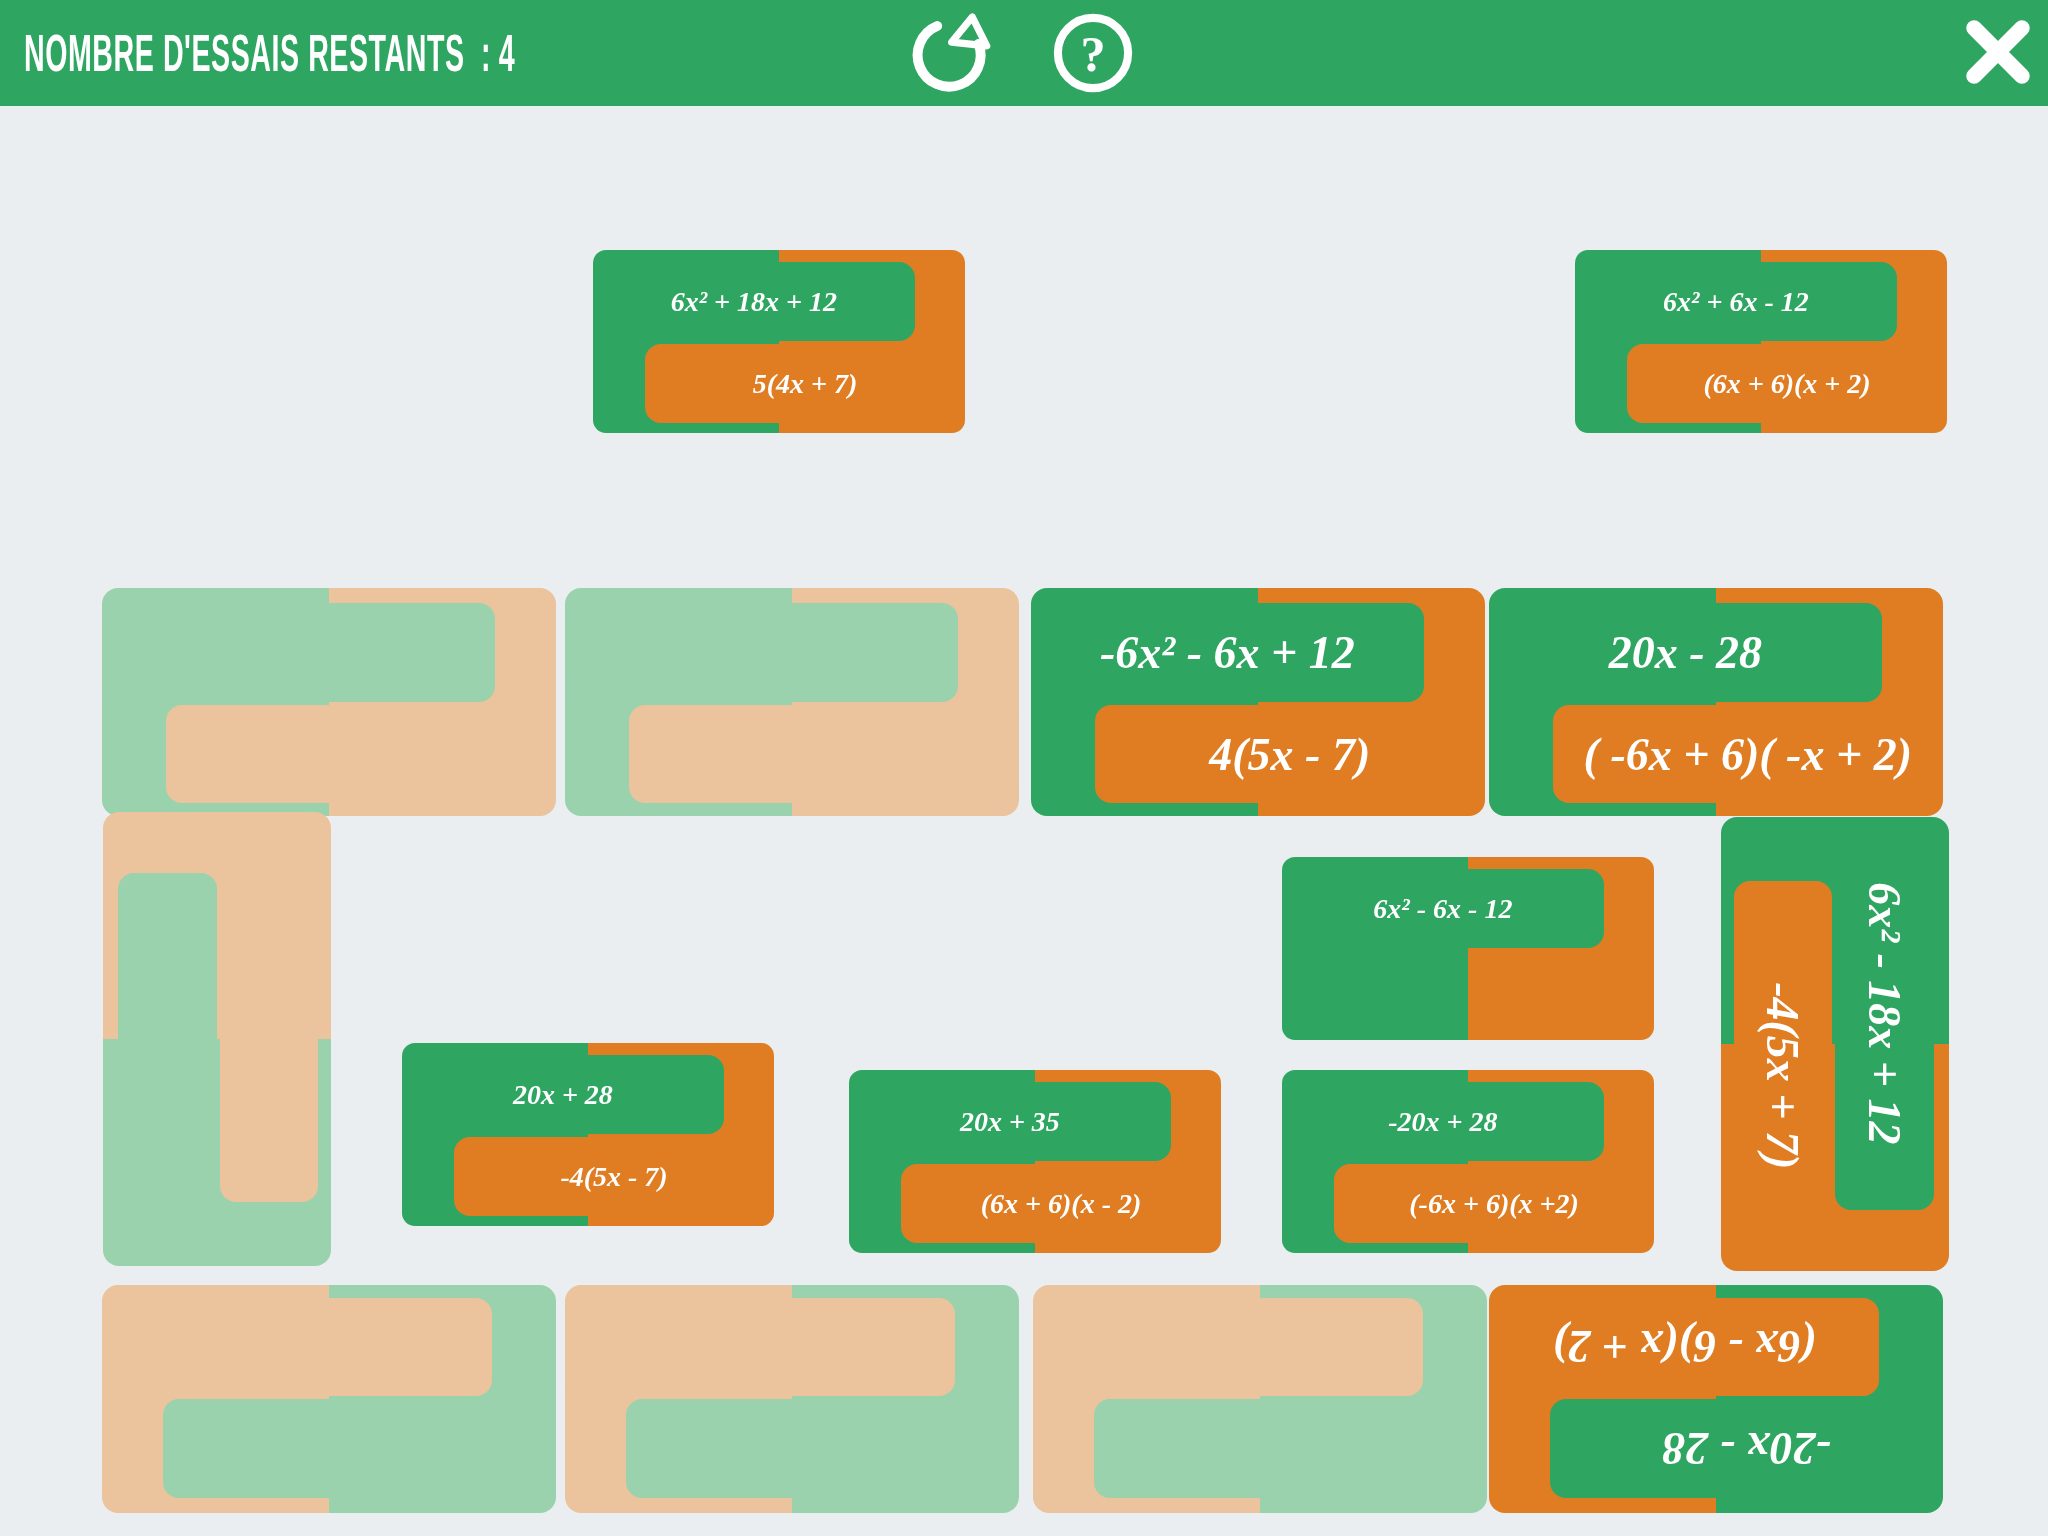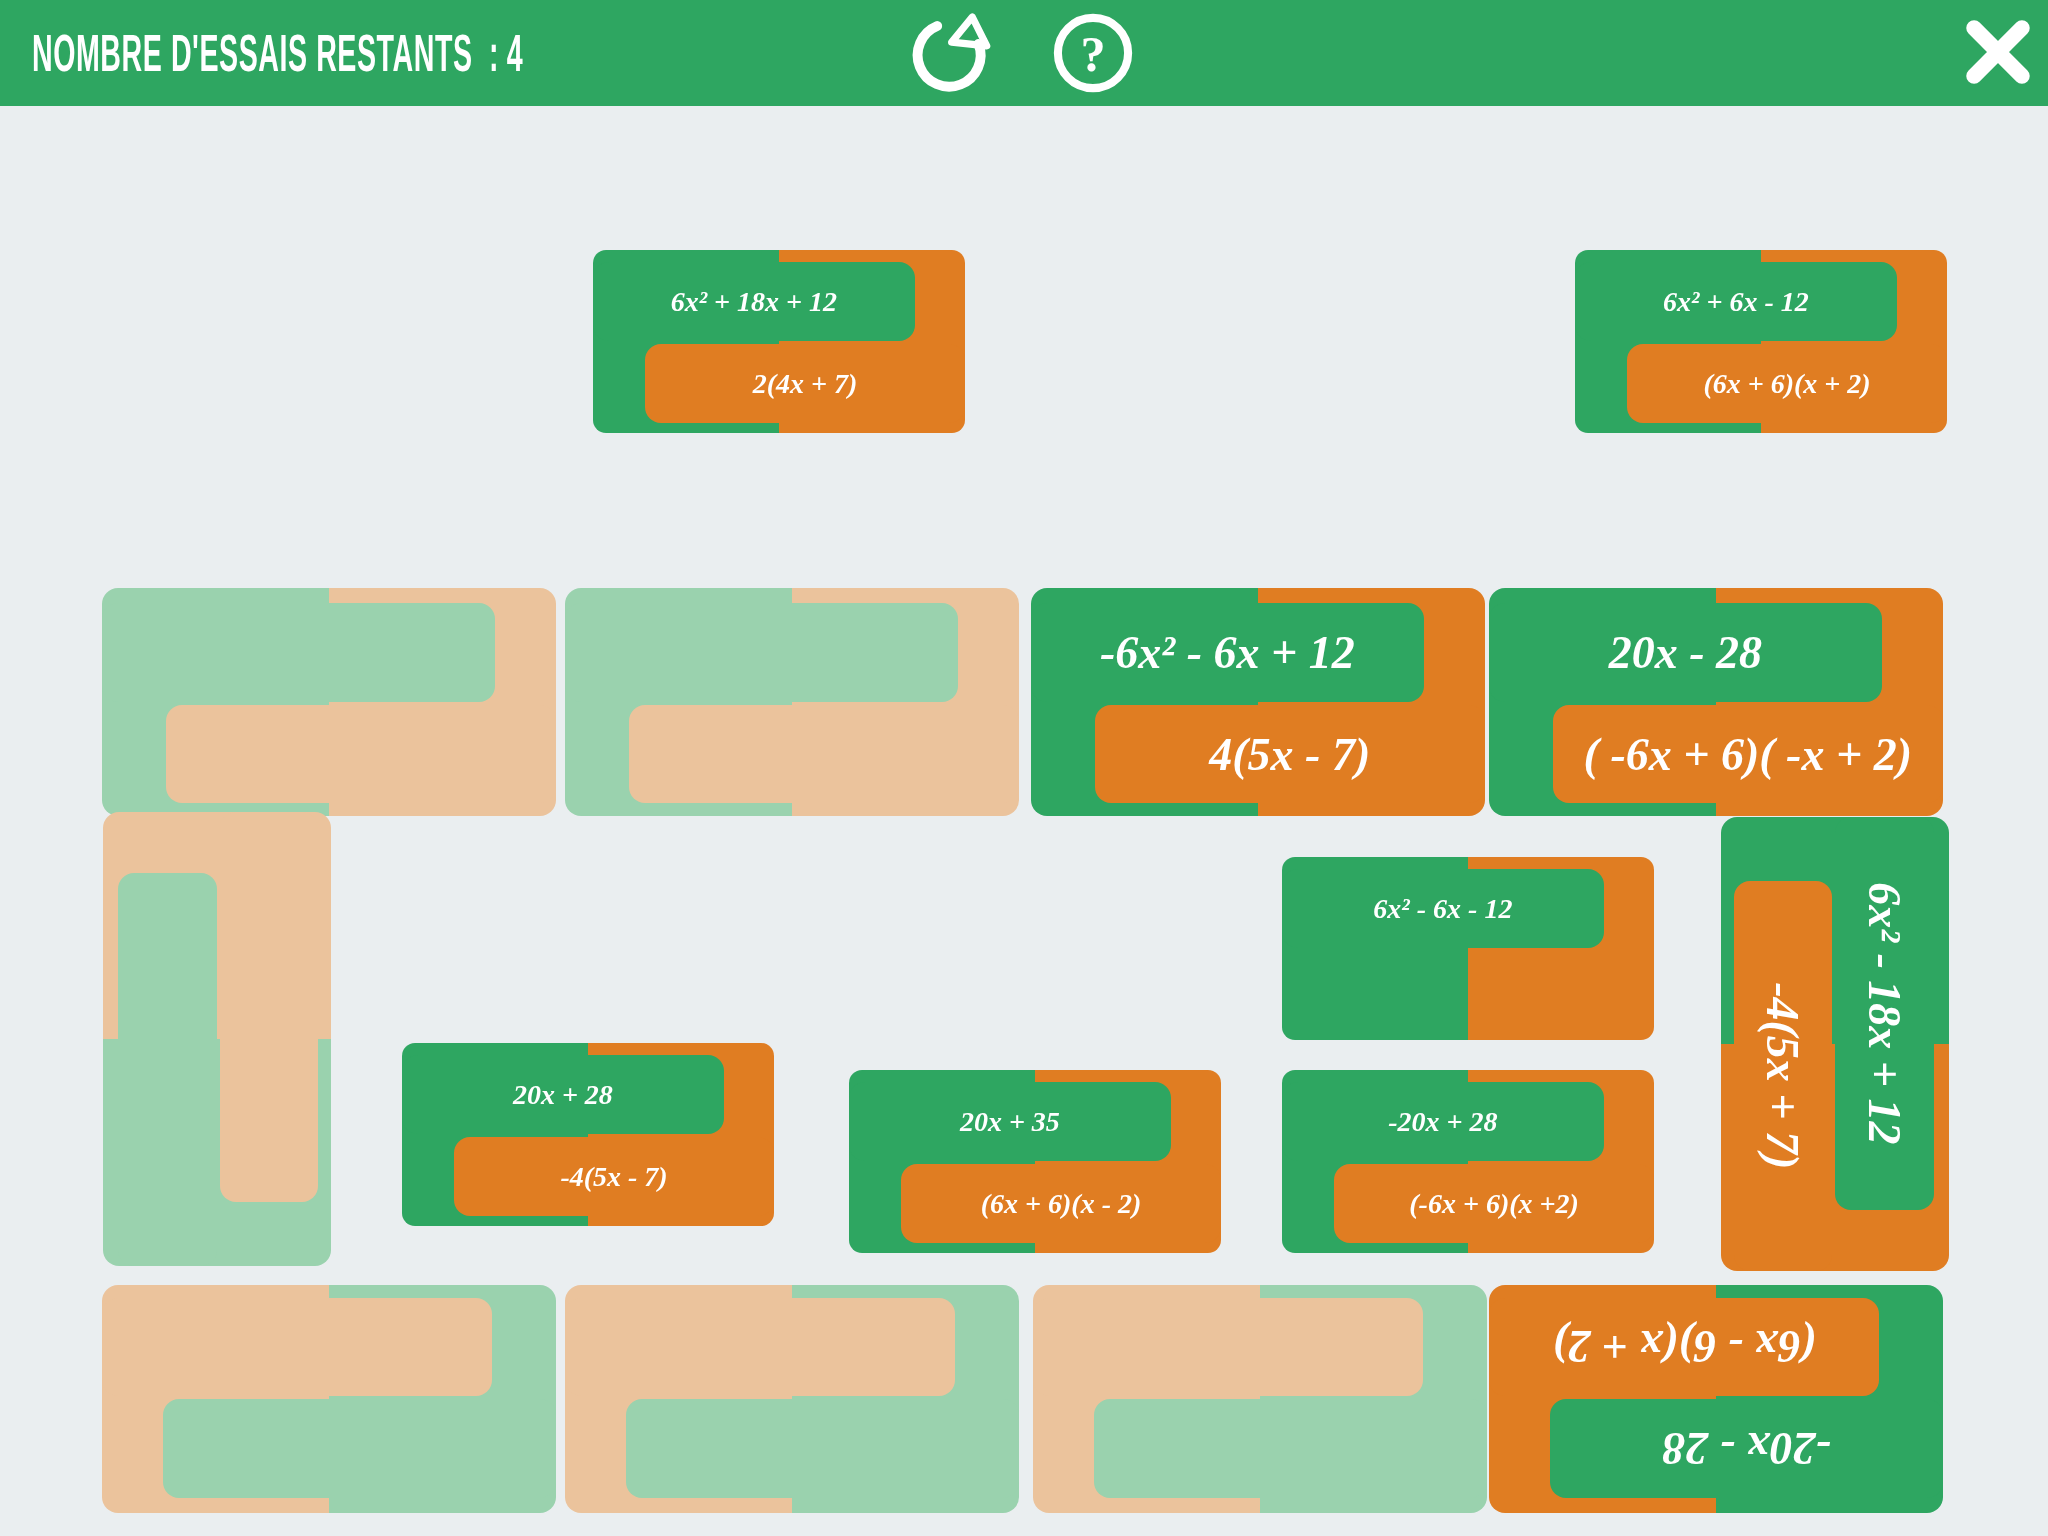--- a/index.html
+++ b/index.html
@@ -1,21 +1,21 @@
 <!DOCTYPE html>
 <html style="--green: #2EA661; --orange: #E07D22; --green-faded: #9AD2AE; --tan-faded: #EBC39C; --background: #EAEEF0; --header-bg: #2EA661; --text: #FFFFFF;"><head>
 <meta charset="utf-8">
 <style>
   html,body{margin:0;padding:0;}
   body{width:2048px;height:1536px;overflow:hidden;background:var(--background,#EAEEF0);}
   #app{position:relative;width:2048px;height:1536px;background:var(--background,#EAEEF0);}
 
   
   #topbar{position:absolute;left:0;top:0;width:100%;height:106px;background:var(--header-bg,#2EA661);}
-  .title{position:absolute;left:32px;top:0;height:106px;display:flex;align-items:center;
+  .title{position:absolute;left:24px;top:0;height:106px;display:flex;align-items:center;
          color:#fff;font-family:"Liberation Sans",sans-serif;font-weight:bold;font-size:52px;text-align:center;}
   .title-squeeze{display:inline-block;transform:scaleX(0.55);transform-origin:left center;white-space:nowrap;letter-spacing:1px;}
   .colon{display:inline-block;margin:0 14px 0 30px;}
   .icon-btn{position:absolute;top:8px;width:90px;height:90px;padding:0;border:none;background:transparent;cursor:pointer;}
   #restart-btn{left:903px;}
   #help-btn{left:1048px;}
   #close-btn{left:1952px;top:6px;width:92px;height:92px;}
   .icon-btn svg{width:100%;height:100%;display:block;}
 
   
@@ -79,21 +79,21 @@
     </button>
   </div>
 
   <div id="tA" class="tile hand">
     <div class="half l"></div>
     <div class="half r"></div>
     <div class="inner g">
         <span>6x² + 18x + 12</span>
       </div>
     <div class="inner o">
-        <span>2(4x + 7)</span>
+        <span>5(4x + 7)</span>
       </div>
   </div>
 
   <div id="tB" class="tile hand">
     <div class="half l"></div>
     <div class="half r"></div>
     <div class="inner g">
         <span>6x² + 6x - 12</span>
       </div>
     <div class="inner o">

